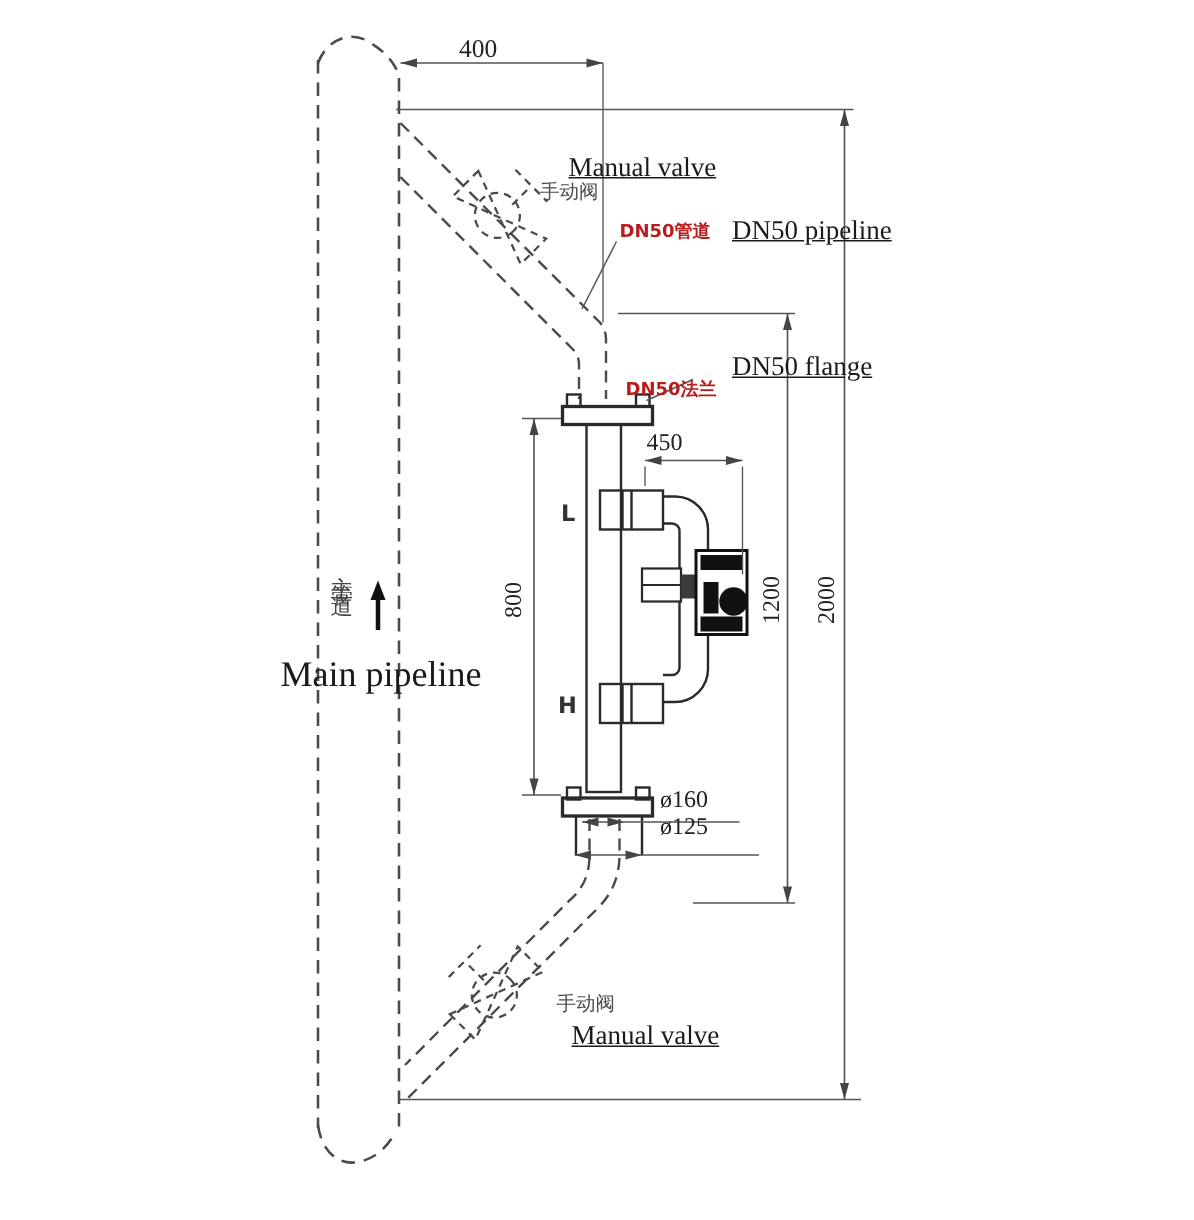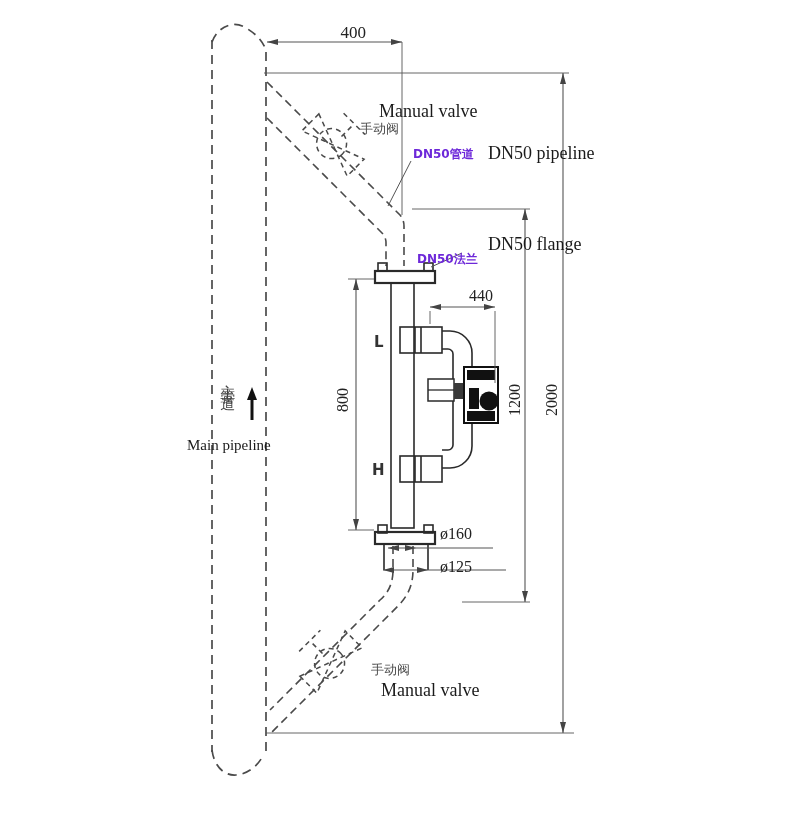--- a/index.html
+++ b/index.html
@@ -1,30 +1,30 @@
 <!DOCTYPE html>
 <html><head>
 <meta charset="utf-8">
 <style>
   html,body{margin:0;padding:0;background:#fff;}
   .canvas{position:relative;width:796px;height:813px;background:#fff;overflow:hidden;
           font-family:"Liberation Serif", serif;color:#1a1a1a;}
   svg{position:absolute;left:0;top:0;}
   .lbl{position:absolute;white-space:nowrap;line-height:1.05;}
   .serif{font-family:"Liberation Serif", serif;}
-  .lg{font-size:18px;}
+  .lg{font-size:18px;text-decoration:underline;}
   .zh{font-size:13px;color:#4d4d4d;font-family:"DejaVu Sans", sans-serif;text-align:right;}
-  .cad{font-size:12px;font-weight:bold;color:#6d28d9;font-family:"DejaVu Sans", sans-serif;}
+  .cad{font-size:12px;font-weight:bold;color:#b91c1c;font-family:"DejaVu Sans", sans-serif;}
   .dim{font-size:16px;color:#222;}
   .vdim{position:absolute;width:60px;height:16px;line-height:16px;text-align:center;
         font-size:16px;color:#222;transform:rotate(-90deg);font-family:"Liberation Serif", serif;}
   .mark{font-size:15px;font-weight:bold;color:#333;font-family:"DejaVu Sans", sans-serif;}
   .vtext{writing-mode:vertical-rl;text-orientation:upright;letter-spacing:6px;
          font-size:15px;color:#444;font-family:"DejaVu Sans", sans-serif;}
-  .ctr{text-align:right;}
+  .ctr{text-align:left;}
 </style>
 </head>
 <body>
 
 <div class="canvas">
 
 <svg width="796" height="813" viewBox="0 0 796 813">
 
   <g fill="none" stroke="#4a4a4a" stroke-width="1.7" stroke-dasharray="9,6">
     <path d="M212,40 V752"></path>
@@ -144,31 +144,31 @@
 
 <div class="lbl serif lg" style="left:379px;top:102px">Manual valve</div>
 <div class="lbl zh" style="left:360px;top:122px">手动阀</div>
 
 <div class="lbl cad" style="left:413px;top:148px">DN50管道</div>
 <div class="lbl serif lg" style="left:488px;top:144px">DN50 pipeline</div>
 
 <div class="lbl cad" style="left:417px;top:253px">DN50法兰</div>
 <div class="lbl serif lg" style="left:488px;top:235px">DN50 flange</div>
 
-<div class="lbl dim ctr" style="left:431px;top:288px;width:62px">440</div>
+<div class="lbl dim ctr" style="left:431px;top:288px;width:62px">450</div>
 
 <div class="lbl mark" style="left:374px;top:335px">L</div>
 <div class="lbl mark" style="left:372px;top:463px">H</div>
 
 <div class="vdim" style="left:313px;top:392px">800</div>
 <div class="vdim" style="left:485px;top:392px">1200</div>
 <div class="vdim" style="left:522px;top:392px">2000</div>
 
-<div class="lbl dim" style="left:440px;top:559px">ø125</div>
+<div class="lbl dim" style="left:440px;top:544px">ø125</div>
 <div class="lbl dim" style="left:440px;top:526px">ø160</div>
 
 <div class="lbl vtext" style="left:219px;top:372px">主管道</div>
-<div class="lbl serif" style="left:187px;top:438px;font-size:15px">Main pipeline</div>
+<div class="lbl serif" style="left:187px;top:438px;font-size:24px">Main pipeline</div>
 
 <div class="lbl zh" style="left:371px;top:663px">手动阀</div>
 <div class="lbl serif lg" style="left:381px;top:681px">Manual valve</div>
 
 </div>
 
 </body></html>

